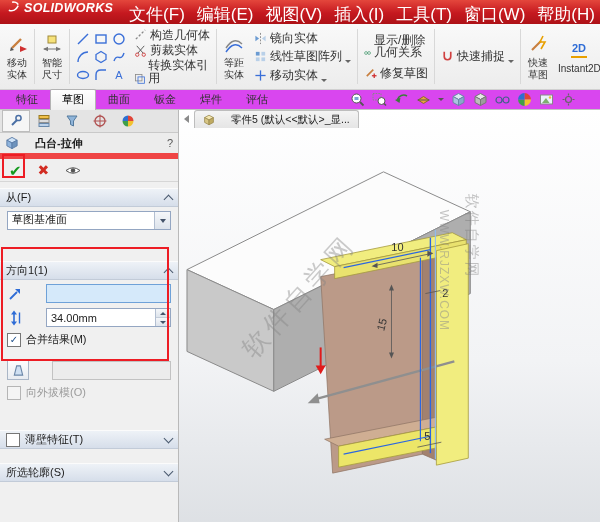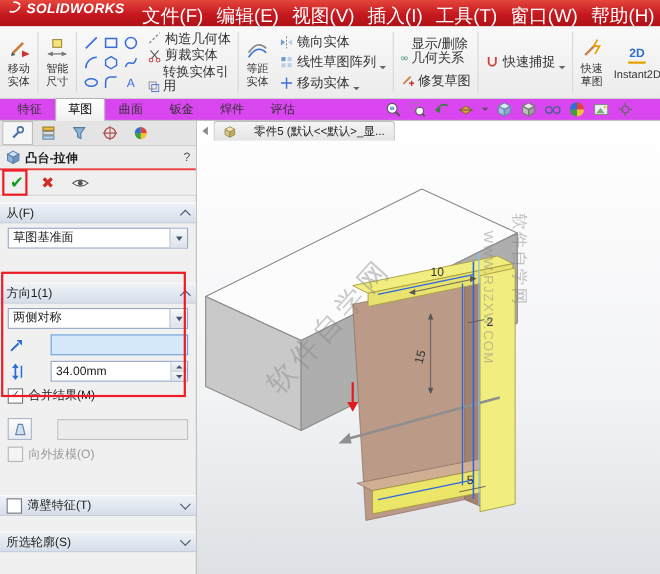--- a/index.html
+++ b/index.html
@@ -28,21 +28,21 @@
   .tabs{height:19px;background:#d946ef;border-bottom:1px solid #c2c2c2;display:flex;align-items:center;padding-left:4px}
   .tab{font-size:11px;color:#333;padding:2px 11px 3px;border:1px solid transparent;border-bottom:none;white-space:nowrap}
   .tab.act{background:linear-gradient(#fff,#f0f0f0);border-color:#b3b3b3;border-radius:2px 2px 0 0;color:#000}
   .hud{margin-left:auto;display:flex;align-items:center;gap:7px;padding-right:24px;height:100%}
   
   .main{display:flex;height:418px}
   .panel{width:178px;flex:none;background:#f0f0f0;border-right:1px solid #b9b9b9;position:relative}
   .pmtabs{height:22px;display:flex;align-items:flex-end;background:#e4e4e4;border-bottom:1px solid #c9c9c9;padding:0 2px}
   .pmtab{width:26px;height:20px;display:flex;align-items:center;justify-content:center;border:1px solid transparent}
   .pmtab.act{background:#f6f6f6;border-color:#bdbdbd}
-  .pmtitle{height:20px;display:flex;align-items:center;gap:4px;padding:0 5px;font-weight:700;background:#ececec;border-bottom:2px solid #ef4444}
+  .pmtitle{height:20px;display:flex;align-items:center;gap:16px;padding:0 5px;font-weight:700;background:#ececec;border-bottom:6px solid #ef4444}
   .pmhelp{margin-left:auto;font-weight:400;color:#555}
   .pmact{height:22px;display:flex;align-items:center;gap:16px;padding:0 9px;background:#efefef;border-bottom:1px solid #d6d6d6;margin-bottom:6px}
   .ok{color:#149a1e;font-size:15px;font-weight:700;line-height:1}
   .cancel{color:#d22c22;font-size:14px;font-weight:700;line-height:1}
   .sech{height:17px;display:flex;align-items:center;gap:5px;padding:0 6px;background:linear-gradient(#eef2f7,#d6deea);border-top:1px solid #fbfbfb;border-bottom:1px solid #c2cbd8}
   .chev{width:6px;height:6px;border-right:1.6px solid #49596e;border-bottom:1.6px solid #49596e;margin-left:auto;flex:none}
   .cu{transform:rotate(225deg);margin-top:4px}
   .cd{transform:rotate(45deg);margin-top:-2px}
   .secb{padding:4px 7px 5px;display:flex;flex-direction:column;gap:5px}
   .spacer{height:26px}
@@ -429,26 +429,20 @@
       </div>
     </div>
 
     <div class="spacer"></div>
 
     <div class="sech">
       <span>方向1(1)</span>
       <span class="chev cu"></span>
     </div>
     <div class="secb">
-      <div class="dd">
-        <span>两侧对称</span>
-        <span class="arr">
-            <span class="trid"></span>
-          </span>
-      </div>
       <div class="row">
         <svg width="16" height="16" viewBox="0 0 16 16">
             <line x1="3" y1="13" x2="10" y2="6" stroke="#2e6cd6" stroke-width="1.8"></line>
             <polygon points="8,3 13,3 13,8" fill="#2e6cd6"></polygon>
           </svg>
         <div class="fld"></div>
       </div>
       <div class="row">
         <svg width="16" height="16" viewBox="0 0 16 16">
             <line x1="7" y1="2.5" x2="7" y2="13.5" stroke="#2e6cd6" stroke-width="1.6"></line>

